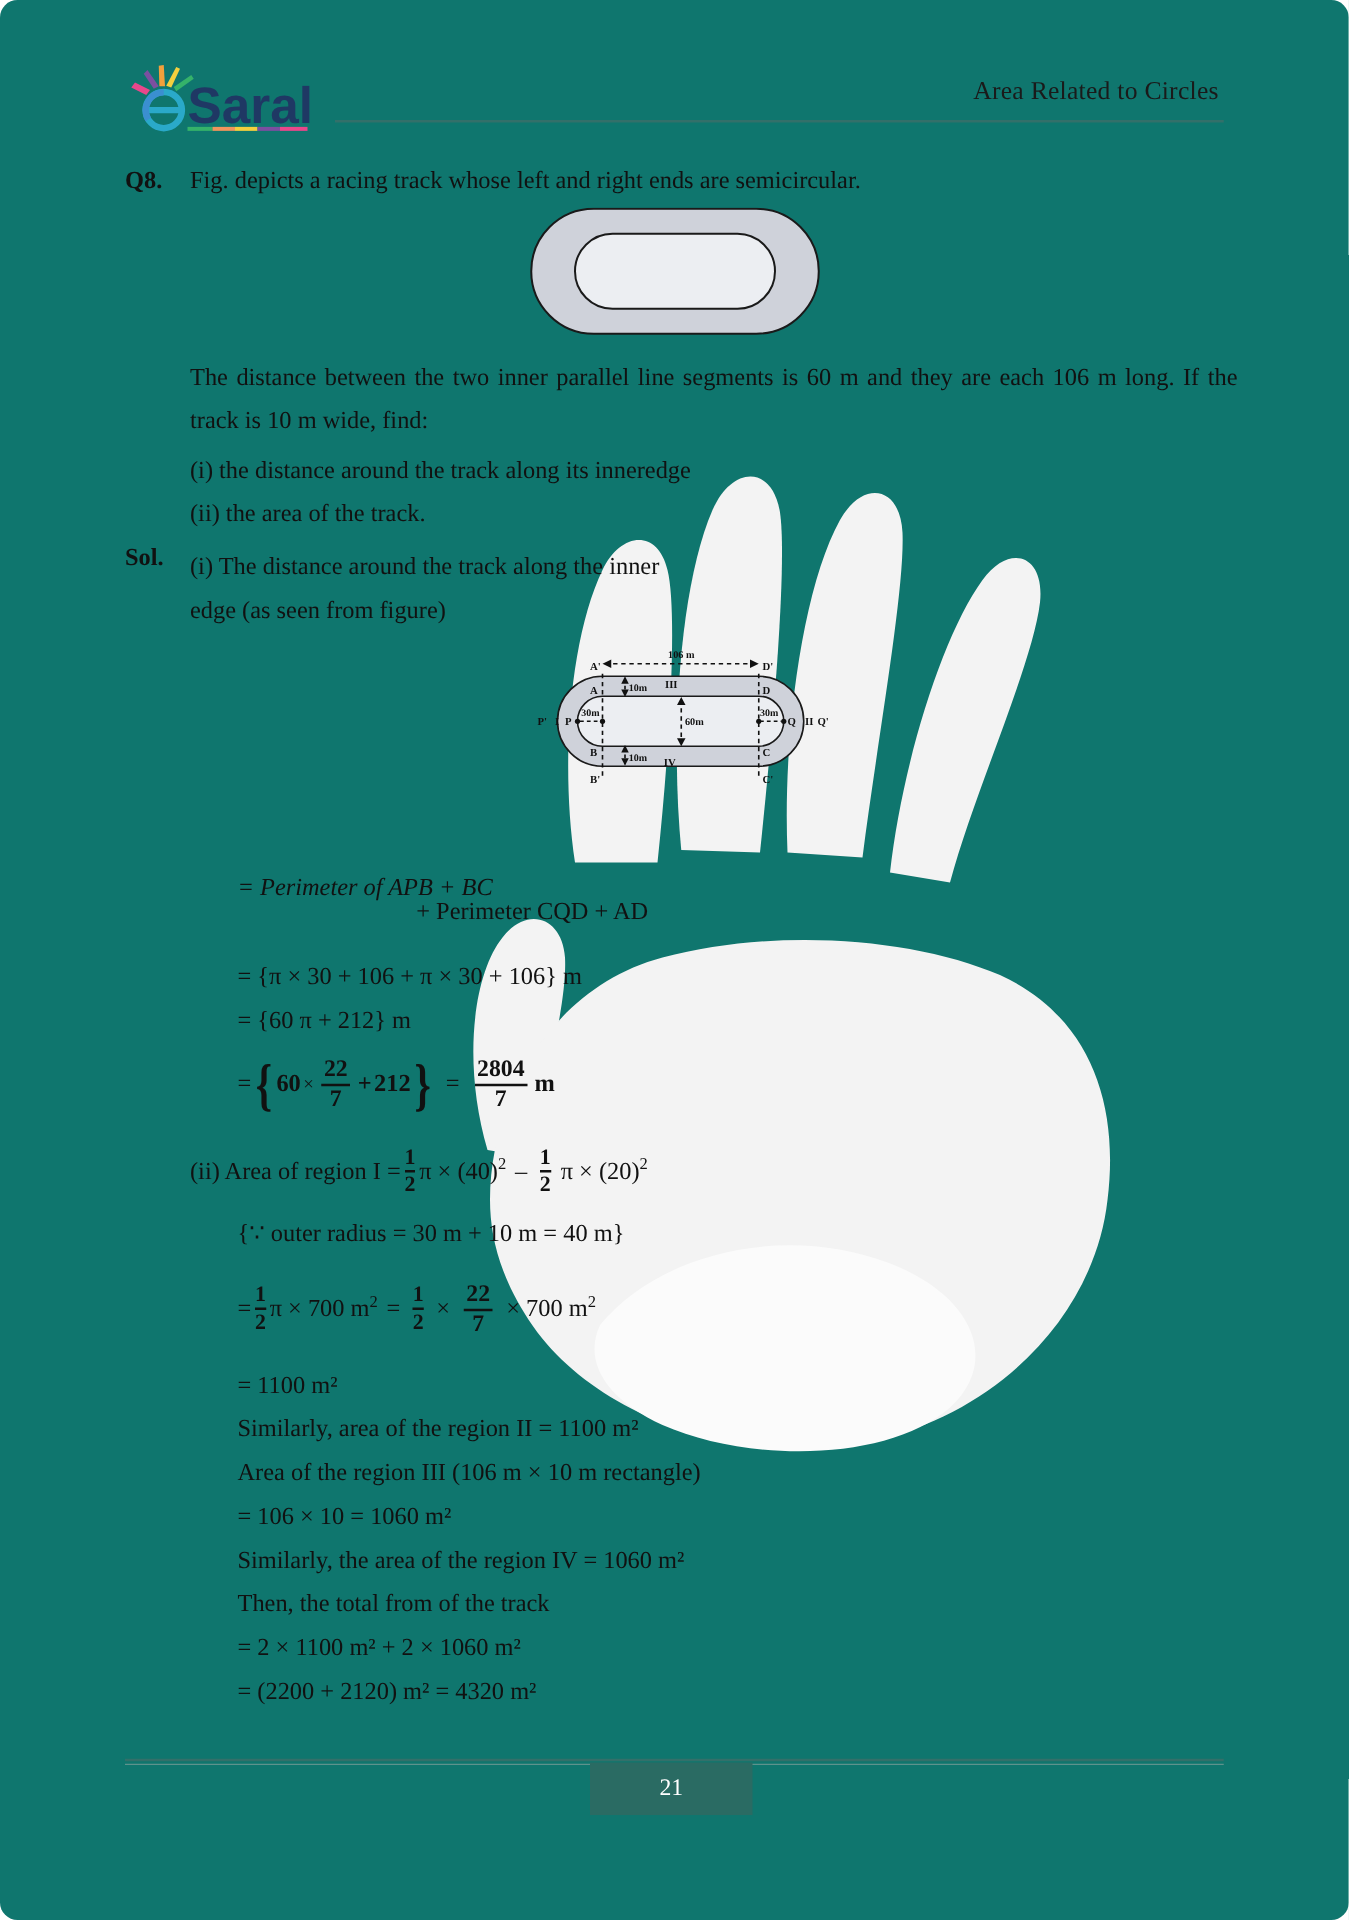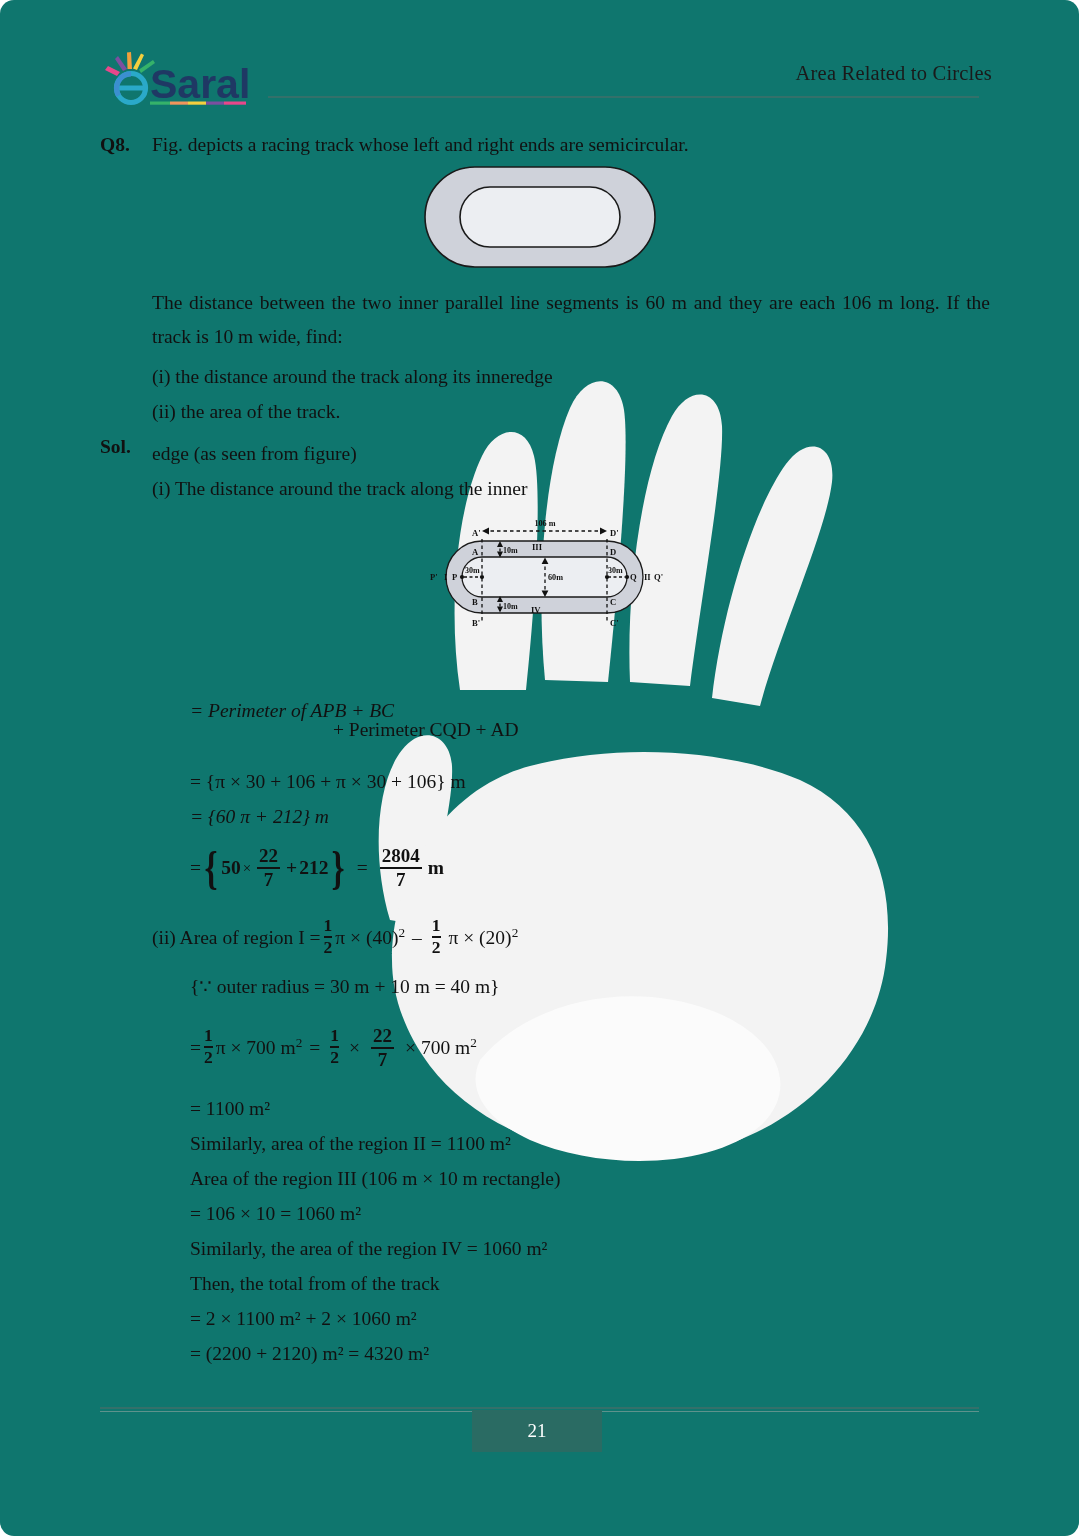--- a/index.html
+++ b/index.html
@@ -45,21 +45,21 @@
   .logo-wrap {
     position: absolute;
     left: 98px;
     top: 50px;
     width: 175px;
     height: 56px;
   }
   .logo-svg { display:block; }
   .header-title {
     position: absolute;
-    right: 87px;
+    right: 104px;
     top: 62px;
     font-size: 20.5px;
     letter-spacing: 0.2px;
     color: #1a1a1a;
     white-space: nowrap;
     margin-left: 48px;
   }
   .header-rule {
     position: absolute;
     left: 268px;
@@ -148,21 +148,21 @@
   }
 
   .eqline {
     position: absolute;
     font-size: 19.5px;
     white-space: nowrap;
   }
   .e1 { left: 190px; top: 582px; font-style: italic; }
   .e2 { left: 333px; top: 601px; }
   .e3 { left: 190px; top: 653px; }
-  .e4 { left: 190px; top: 688px; font-style: italic; }
+  .e4 { left: 190px; top: 688px; }
 
   .eqfrac {
     position: absolute;
     left: 190px;
     top: 728px;
     font-size: 19.5px;
     display: flex;
     align-items: center;
     white-space: nowrap;
   }
@@ -352,22 +352,22 @@
     </svg>
 
     <div class="para p1">The distance between the two inner parallel line segments is 60 m and they are each 106 m long. If the track is 10 m wide, find:</div>
 
     <div class="list-line li1">(i) the distance around the track along its inneredge</div>
     <div class="list-line li2">(ii) the area of the track.</div>
 
     <div class="solrow">
       <div class="sollabel">Sol.</div>
       <div class="soltext">
+        <div>(i) The distance around the track along the inner</div>
         <div>edge (as seen from figure)</div>
-        <div>(i) The distance around the track along the inner</div>
       </div>
     </div>
 
     <svg class="fig-main" viewBox="0 0 290 145" xmlns="http://www.w3.org/2000/svg" font-family="'Liberation Serif', serif">
 
       <path d="M78 27 H203 A36 36 0 0 1 203 99 H78 A36 36 0 0 1 78 27 Z" fill="#cfd2da" stroke="#1a1a1a" stroke-width="1.3"></path>
 
       <path d="M78 43 H203 A20 20 0 0 1 203 83 H78 A20 20 0 0 1 78 43 Z" fill="#eceef2" stroke="#1a1a1a" stroke-width="1.3"></path>
 
       <line x1="78" y1="25" x2="78" y2="108" stroke="#111" stroke-width="1.3" stroke-dasharray="3.5,3"></line>
@@ -424,21 +424,21 @@
     </svg>
 
     <div class="eqline e1">= Perimeter of APB + BC</div>
     <div class="eqline e2">+ Perimeter CQD + AD</div>
     <div class="eqline e3">= {π × 30 + 106 + π × 30 + 106} m</div>
     <div class="eqline e4">= {60 π + 212} m</div>
 
     <div class="eqfrac">
       <span>=</span>
       <span class="brace">{</span>
-      <span class="bmath">50</span>
+      <span class="bmath">60</span>
       <span style="font-size:15px;margin:0 2px;">×</span>
       <span class="frac">
         <span class="num">22</span>
         <span class="bar"></span>
         <span class="den">7</span>
       </span>
       <span class="bmath" style="margin:0 2px;">+</span>
       <span class="bmath">212</span>
       <span class="brace">}</span>
       <span style="margin:0 8px;">=</span>

